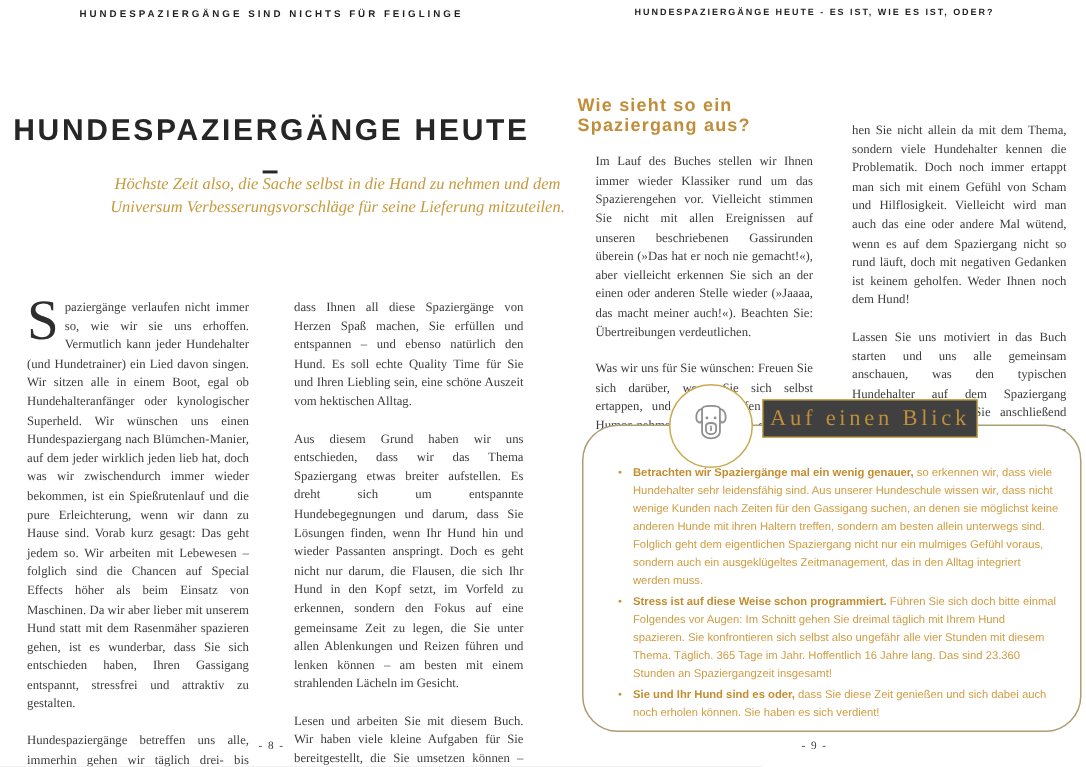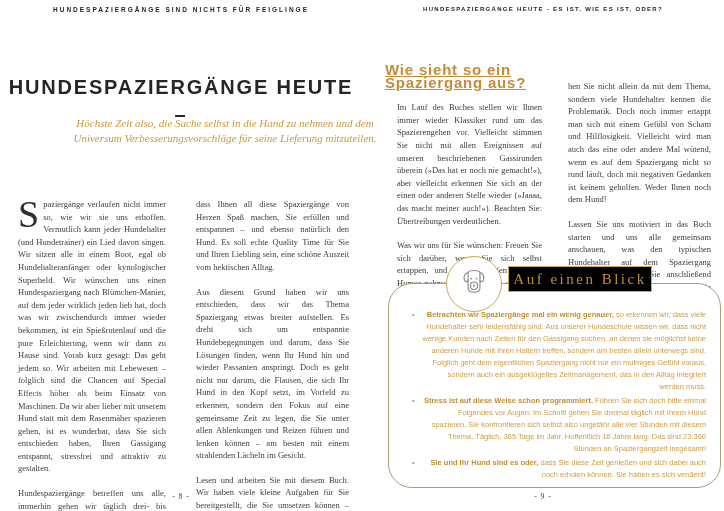--- a/index.html
+++ b/index.html
@@ -19,44 +19,44 @@
     font-style:italic;font-size:11px;line-height:15px;color:#c79a3e;margin-left:44px;}
   
   .col{position:absolute;text-align:justify;font-size:8.5px;line-height:12.6px;}
   .col p{margin:12px;}
   #col-l1{left:6px;top:186px;width:172px;}
   #col-l2{left:184px;top:186px;width:177px;}
   #col-r1{left:385px;top:64px;width:169px;}
   #col-r2{left:556px;top:68px;width:167px;}
   .dropcap{float:left;font-size:38px;line-height:29px;padding:2px 4px 0 0;color:#2e2e2e;}
   .gold-head{font-family:"Liberation Sans","DejaVu Sans",sans-serif;font-weight:bold;
-    color:#c28d38;font-size:15px;letter-spacing:1.1px;text-align:center;
-    margin:10px 0 7px 0;text-decoration:underline;}
+    color:#c28d38;font-size:12px;letter-spacing:1.1px;text-align:center;
+    margin:10px 0 7px 0;}
   .gold-head.left-align{text-align:left;margin:0 0 7px 0;letter-spacing:0.8px;}
   
   .pageno{position:absolute;top:492px;width:362px;text-align:center;font-size:7.5px;
     letter-spacing:1px;color:#3a3a3a;}
   #pageno-left{left:0;} #pageno-right{left:362px;}
   
   #info-box{position:absolute;left:388px;top:283px;width:331px;height:203px;
     border:1px solid #ac9d74;border-radius:24px;background:#fff;}
   #info-box-icon-circle{position:absolute;left:446px;top:256px;width:54px;height:54px;
     border:1.5px solid #c9a94f;border-radius:50%;background:#fff;z-index:2;
     display:flex;align-items:center;justify-content:center;}
   #info-box-label{position:absolute;left:508px;top:266px;width:142px;height:24px;
-    border:1px solid #c9a94f;background:#000000;z-index:2;display:flex;align-items:center;
+    border:1px solid #c9a94f;background:#404040;z-index:2;display:flex;align-items:center;
     justify-content:center;font-size:15px;letter-spacing:2.5px;color:#c08e38;}
   #info-bullets{position:absolute;left:412px;top:309px;width:294px;z-index:3;
     font-family:"Liberation Sans","DejaVu Sans",sans-serif;font-size:7.5px;
     line-height:12px;color:#cf9c42;}
   .bullet{display:flex;margin-bottom:2px;}
   .bmark{width:10px;flex:0 0 10px;color:#c99437;}
   .blead{font-weight:bold;color:#c38d30;}
   .btext{}
-  .bullet-body{flex:1;text-align:right;}
+  .bullet-body{flex:1;}
 </style>
 </head>
 <body>
 
 <div id="stage">
 
   <div class="rhead" id="rhead-left">HUNDESPAZIERGÄNGE SIND NICHTS FÜR FEIGLINGE</div>
   <div class="rhead" id="rhead-right">HUNDESPAZIERGÄNGE HEUTE - ES IST, WIE ES IST, ODER?</div>
 
   <div id="chapter-title">

